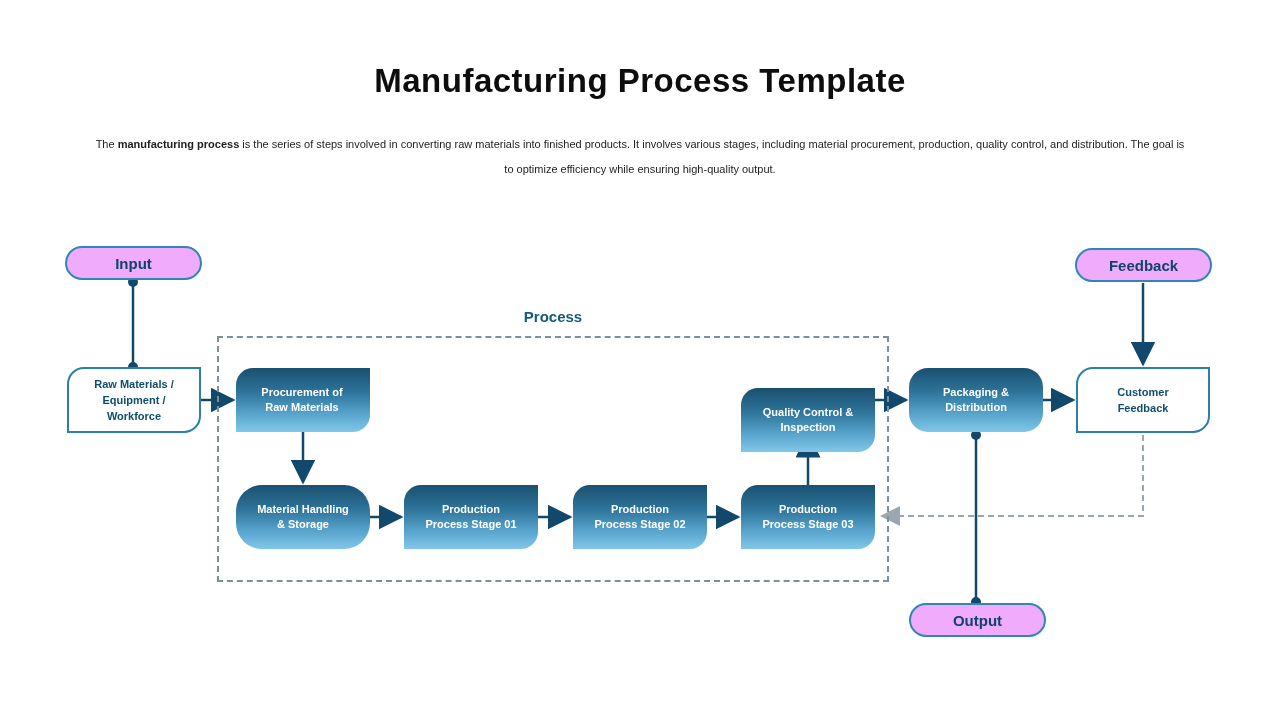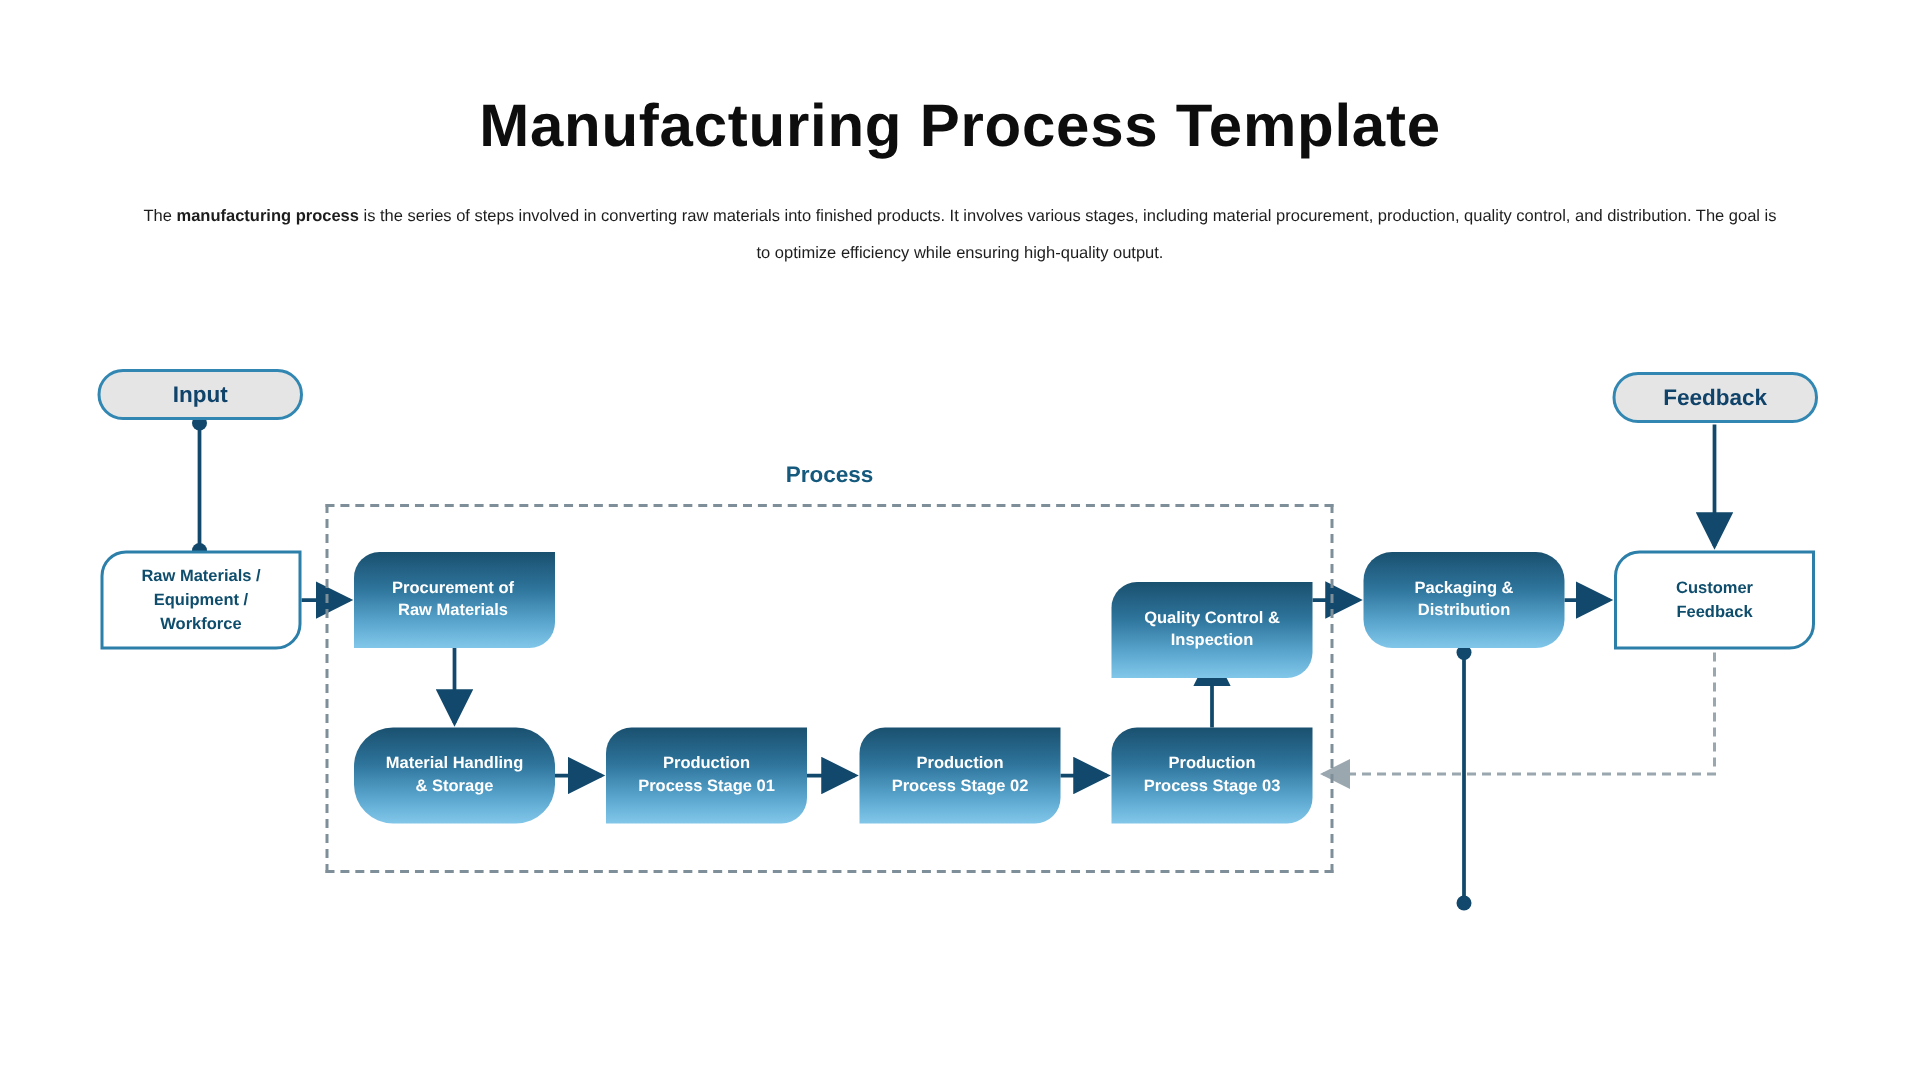--- a/index.html
+++ b/index.html
@@ -3,30 +3,30 @@
 <meta charset="utf-8">
 <style>
   html,body{margin:0;padding:0;background:#ffffff;}
   *{box-sizing:border-box;}
   .canvas{
     position:relative;width:1280px;height:720px;background:#ffffff;
     font-family:"Liberation Sans","DejaVu Sans",sans-serif;overflow:hidden;
   }
   .title{
     position:absolute;left:0;top:62px;width:1280px;text-align:center;
-    font-size:40px;font-weight:800;color:#0d0d0d;letter-spacing:0.5px;margin:0;
+    font-size:33px;font-weight:800;color:#0d0d0d;letter-spacing:0.5px;margin:0;
   }
   .intro{
     position:absolute;left:90px;top:132px;width:1100px;text-align:center;
     font-size:11px;line-height:25px;color:#1d1d1d;
   }
   .intro b{font-weight:700;}
   .pill{
     position:absolute;width:137px;height:34px;border:2.5px solid #3187b2;
-    border-radius:18px;background:#e5e5e5;display:flex;align-items:center;justify-content:center;
+    border-radius:18px;background:#f0abfc;display:flex;align-items:center;justify-content:center;
     font-size:15px;font-weight:700;color:#10436a;
   }
   .process-area{
     position:absolute;left:217px;top:336px;width:672px;height:246px;
     border:2px dashed #7e8f9a;
   }
   .process-label{
     position:absolute;left:217px;top:308px;width:672px;text-align:center;
     font-size:15px;font-weight:700;color:#155a7d;
   }
@@ -96,20 +96,21 @@
     </g>
 
     <path d="M1143,435 L1143,516 L882,516" fill="none" stroke="#9aa7ae" stroke-width="2" stroke-dasharray="6 4" marker-end="url(#ahg)"></path>
   </svg>
 
   <div class="process-label">Process</div>
   <div class="process-area"></div>
 
   <div class="pill" style="left:65px;top:246px;">Input</div>
   <div class="pill" style="left:1075px;top:248px;">Feedback</div>
+  <div class="pill" style="left:909px;top:603px;">Output</div>
 
   <div class="wbox" style="left:67px;top:367px;">Raw Materials / Equipment / Workforce</div>
   <div class="wbox narrow" style="left:1076px;top:367px;">Customer Feedback</div>
 
   <div class="gbox" style="left:236px;top:368px;padding-left:14px;">Procurement of Raw Materials</div>
   <div class="gbox" style="left:741px;top:368px;margin-top:20px;">Quality Control &amp; Inspection</div>
   <div class="gbox" style="left:909px;top:368px;border-radius:19px;">Packaging &amp; Distribution</div>
 
   <div class="gbox" style="left:236px;top:485px;border-radius:26px;">Material Handling &amp; Storage</div>
   <div class="gbox" style="left:404px;top:485px;">Production Process Stage 01</div>

